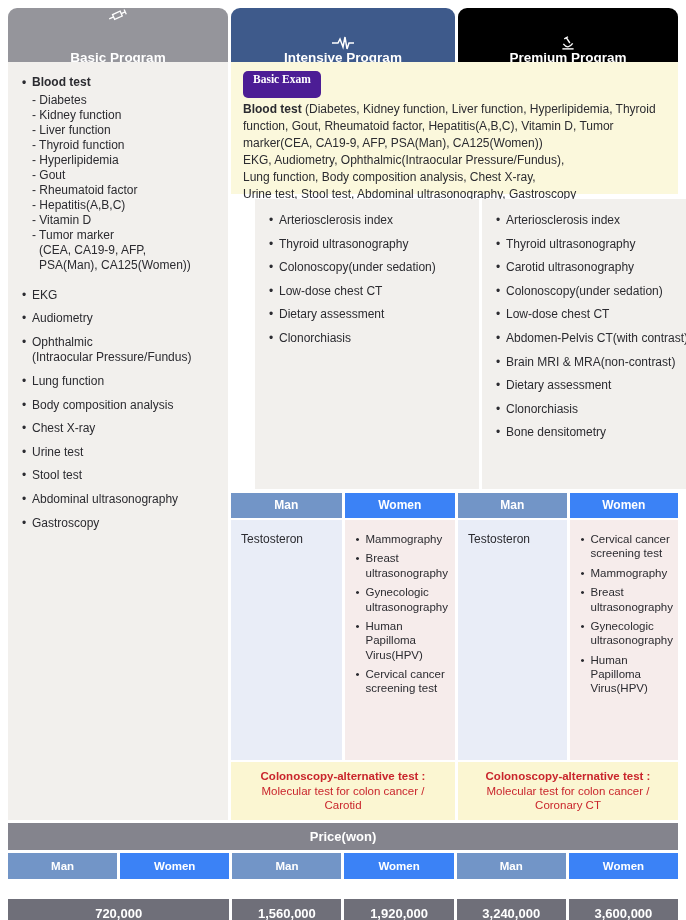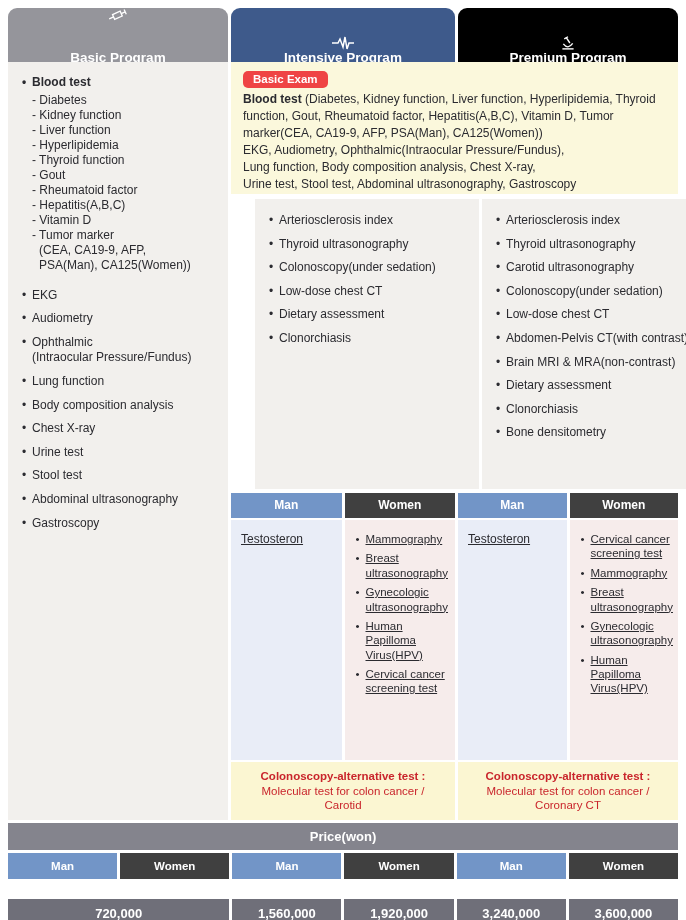--- a/index.html
+++ b/index.html
@@ -19,34 +19,34 @@
   .content-row{display:grid;grid-template-columns:220px 447px;gap:3px;}
   .left-panel{background:#f2f0ed;height:758px;box-sizing:border-box;padding:13px 8px 0 12px;font-size:12px;}
   .item{position:relative;padding-left:12px;line-height:1.3;margin-bottom:8px;white-space:pre-line;}
   .item::before{content:"\2022";position:absolute;left:2px;top:0;}
   .bold{font-weight:bold;margin-bottom:2px;}
   .sub-item{padding-left:19px;text-indent:-7px;line-height:1.25;white-space:pre-line;}
   .main-list{margin-top:15px;}
   .right-area{width:447px;display:flex;flex-direction:column;}
   
   .basic-exam{background:#fbf8dc;height:132px;box-sizing:border-box;padding:7px 12px;margin-bottom:5px;}
-  .badge{display:inline-block;background:#ef4444;color:#fff;font-weight:bold;font-size:11.5px;
-         padding:2px 10px 3px;border-radius:5px;margin-bottom:3px;}
+  .badge{display:inline-block;background:#4c1d95;color:#fff;font-weight:bold;font-size:11.5px;
+         padding:2px 10px 13px;border-radius:5px;margin-bottom:3px;font-family:Liberation Serif, serif;}
   .be-text{font-size:12px;line-height:1.42;}
   .be-text .b{font-weight:bold;}
   
   .lists-row{display:grid;grid-template-columns:224px 220px;gap:3px;height:290px;margin-bottom:4px;margin-left:24px;}
   .list-panel{background:#f2f0ed;box-sizing:border-box;padding:14px 6px 0 12px;font-size:12px;}
   
   .gender-grid{display:grid;grid-template-columns:224px 220px;gap:3px;}
   .gender-col{display:grid;grid-template-columns:1fr 1fr;column-gap:3px;row-gap:2px;}
   .g-hdr{height:25px;line-height:25px;text-align:center;color:#fff;font-weight:bold;font-size:12px;}
   .man-h{background:#7295c7;}
-  .women-h{background:#404040;}
-  .g-cell{height:240px;box-sizing:border-box;padding:12px 4px 0 10px;font-size:11.5px;text-decoration:underline;}
+  .women-h{background:#3b82f6;}
+  .g-cell{height:240px;box-sizing:border-box;padding:12px 4px 0 10px;font-size:11.5px;}
   .man-c{background:#e9edf7;font-size:12px;}
   .women-c{background:#f6eceb;}
   .w-item{position:relative;padding-left:11px;line-height:1.25;margin-bottom:5px;white-space:pre-line;}
   .w-item::before{content:"\2022";position:absolute;left:1px;top:0;}
   
   .alt-row{display:grid;grid-template-columns:224px 220px;gap:3px;margin-top:2px;}
   .alt-box{background:#fbf6d2;height:58px;display:flex;flex-direction:column;justify-content:center;
            text-align:center;font-size:11.5px;color:#c9252c;line-height:1.3;}
   .alt-title{font-weight:bold;}
   .alt-body{white-space:pre-line;}
@@ -107,22 +107,22 @@
 
   <div class="content-row">
 
     <div class="left-panel">
       <div class="item bold"><span>Blood test</span></div>
       <div>
 
       <div class="sub-item">- Diabetes</div>
           <div class="sub-item">- Kidney function</div>
           <div class="sub-item">- Liver function</div>
+          <div class="sub-item">- Thyroid function</div>
           <div class="sub-item">- Hyperlipidemia</div>
-          <div class="sub-item">- Thyroid function</div>
           <div class="sub-item">- Gout</div>
           <div class="sub-item">- Rheumatoid factor</div>
           <div class="sub-item">- Hepatitis(A,B,C)</div>
           <div class="sub-item">- Vitamin D</div>
           <div class="sub-item">- Tumor marker
 (CEA, CA19-9, AFP,
 PSA(Man), CA125(Women))</div>
         </div>
       <div class="main-list">
 

